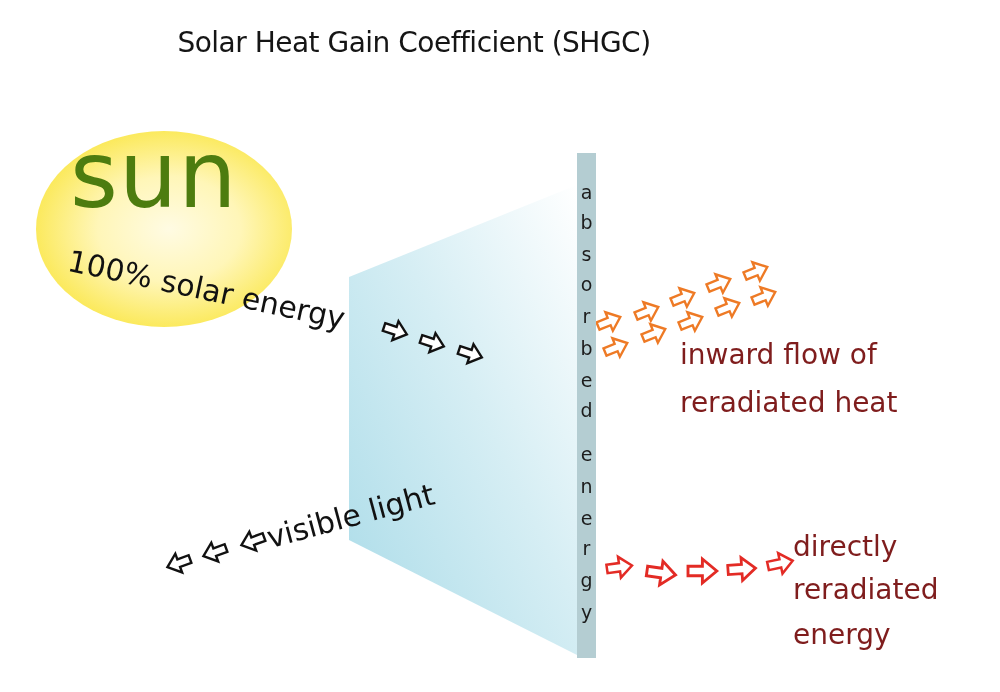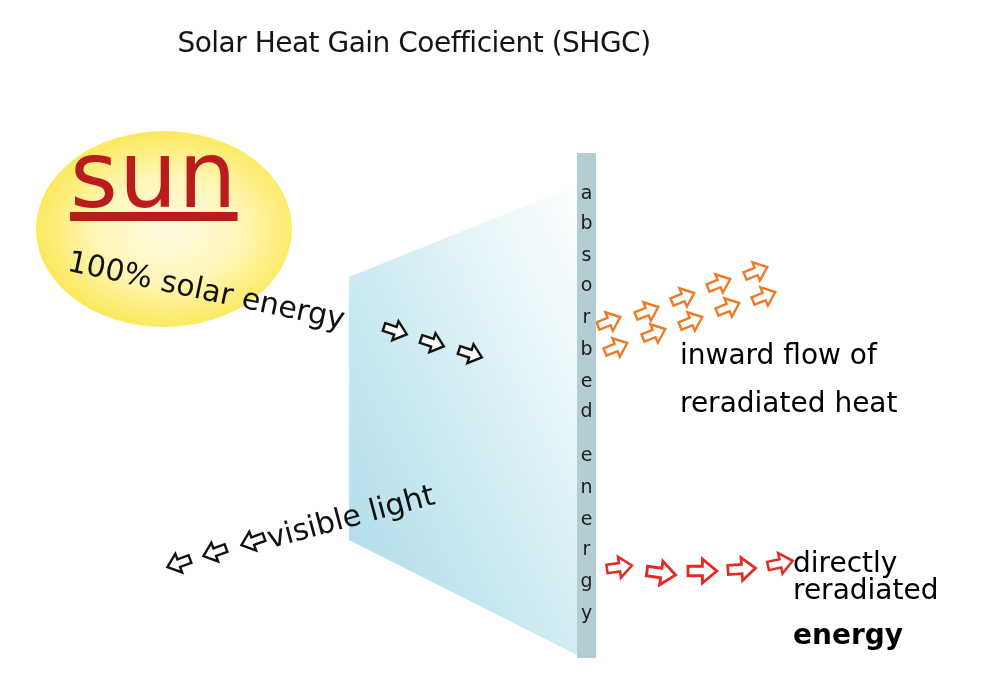--- a/index.html
+++ b/index.html
@@ -3,37 +3,37 @@
   <meta charset="utf-8">
   <style>
     html, body { margin: 0; padding: 0; background: #ffffff; }
     body { width: 1000px; height: 692px; overflow: hidden; position: relative;
            font-family: "DejaVu Sans", "Liberation Sans", sans-serif; color: #111; }
     .abs { position: absolute; }
     #title { left: 0; width: 828px; top: 26px; text-align: center;
              font-size: 28px; letter-spacing: -0.5px; color: #151515; }
     #sun { left: 36px; top: 131px; width: 256px; height: 196px; border-radius: 50%;
            background: radial-gradient(ellipse at 52% 50%, #fffbe3 0%, #fff6b8 38%, #fbe95a 72%, #f2d60c 100%); }
-    #sun-word { left: 70px; top: 130px; font-size: 92px; color: #b91c1c;
-                letter-spacing: 1px; line-height: 1; text-decoration: underline; }
+    #sun-word { left: 70px; top: 130px; font-size: 92px; color: #4d7c0f;
+                letter-spacing: 1px; line-height: 1; }
     #solar-text { left: 72px; top: 243px; font-size: 30px; transform-origin: 0 0;
                   transform: rotate(12deg); white-space: nowrap; }
     #visible-text { left: 272px; top: 520px; font-size: 30px; transform-origin: 0 100%;
                     transform: rotate(-15deg); white-space: nowrap; }
     #panel-svg { left: 0; top: 0; }
     #strip { left: 577px; top: 153px; width: 19px; height: 505px;
              background: #b4cdd2; }
     .strip-letter { position: absolute; left: 0; width: 19px; text-align: center;
                     font-size: 19px; color: #1c1c1c; line-height: 1; }
-    .label { font-size: 28px; color: #000000; white-space: nowrap; }
+    .label { font-size: 28px; color: #7f1d1d; white-space: nowrap; }
     #inward-1 { left: 680px; top: 338px; }
     #inward-2 { left: 680px; top: 386px; text-align: center; }
-    #direct-1 { left: 793px; top: 546px; }
+    #direct-1 { left: 793px; top: 530px; }
     #direct-2 { left: 793px; top: 573px; }
-    #direct-3 { left: 793px; top: 618px; font-weight: bold; }
+    #direct-3 { left: 793px; top: 618px; }
   </style>
 </head>
 <body>
 
 <div id="title" class="abs">Solar Heat Gain Coefficient (SHGC)</div>
 
 <div id="sun" class="abs"></div>
 <div id="sun-word" class="abs">sun</div>
 
 <svg id="panel-svg" class="abs" width="1000" height="692" viewBox="0 0 1000 692">

